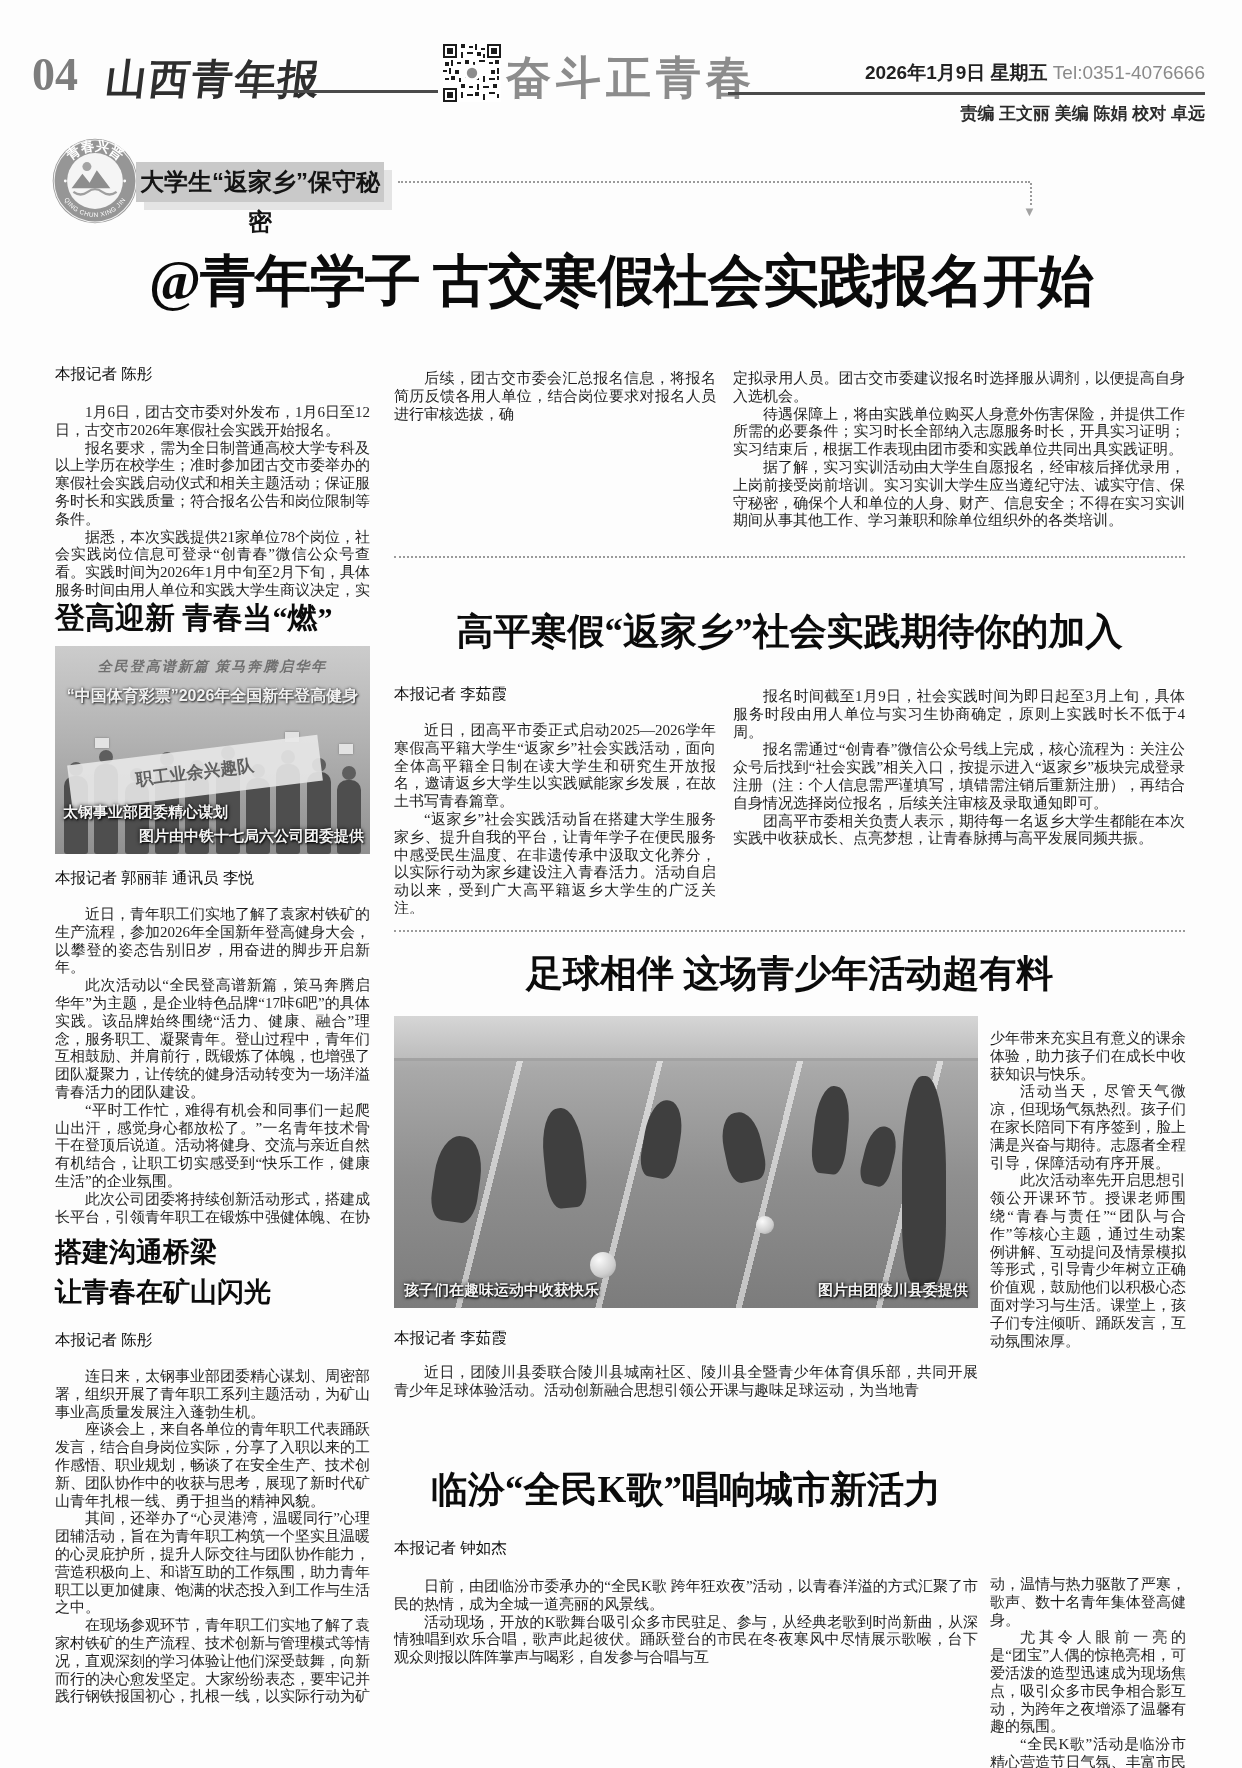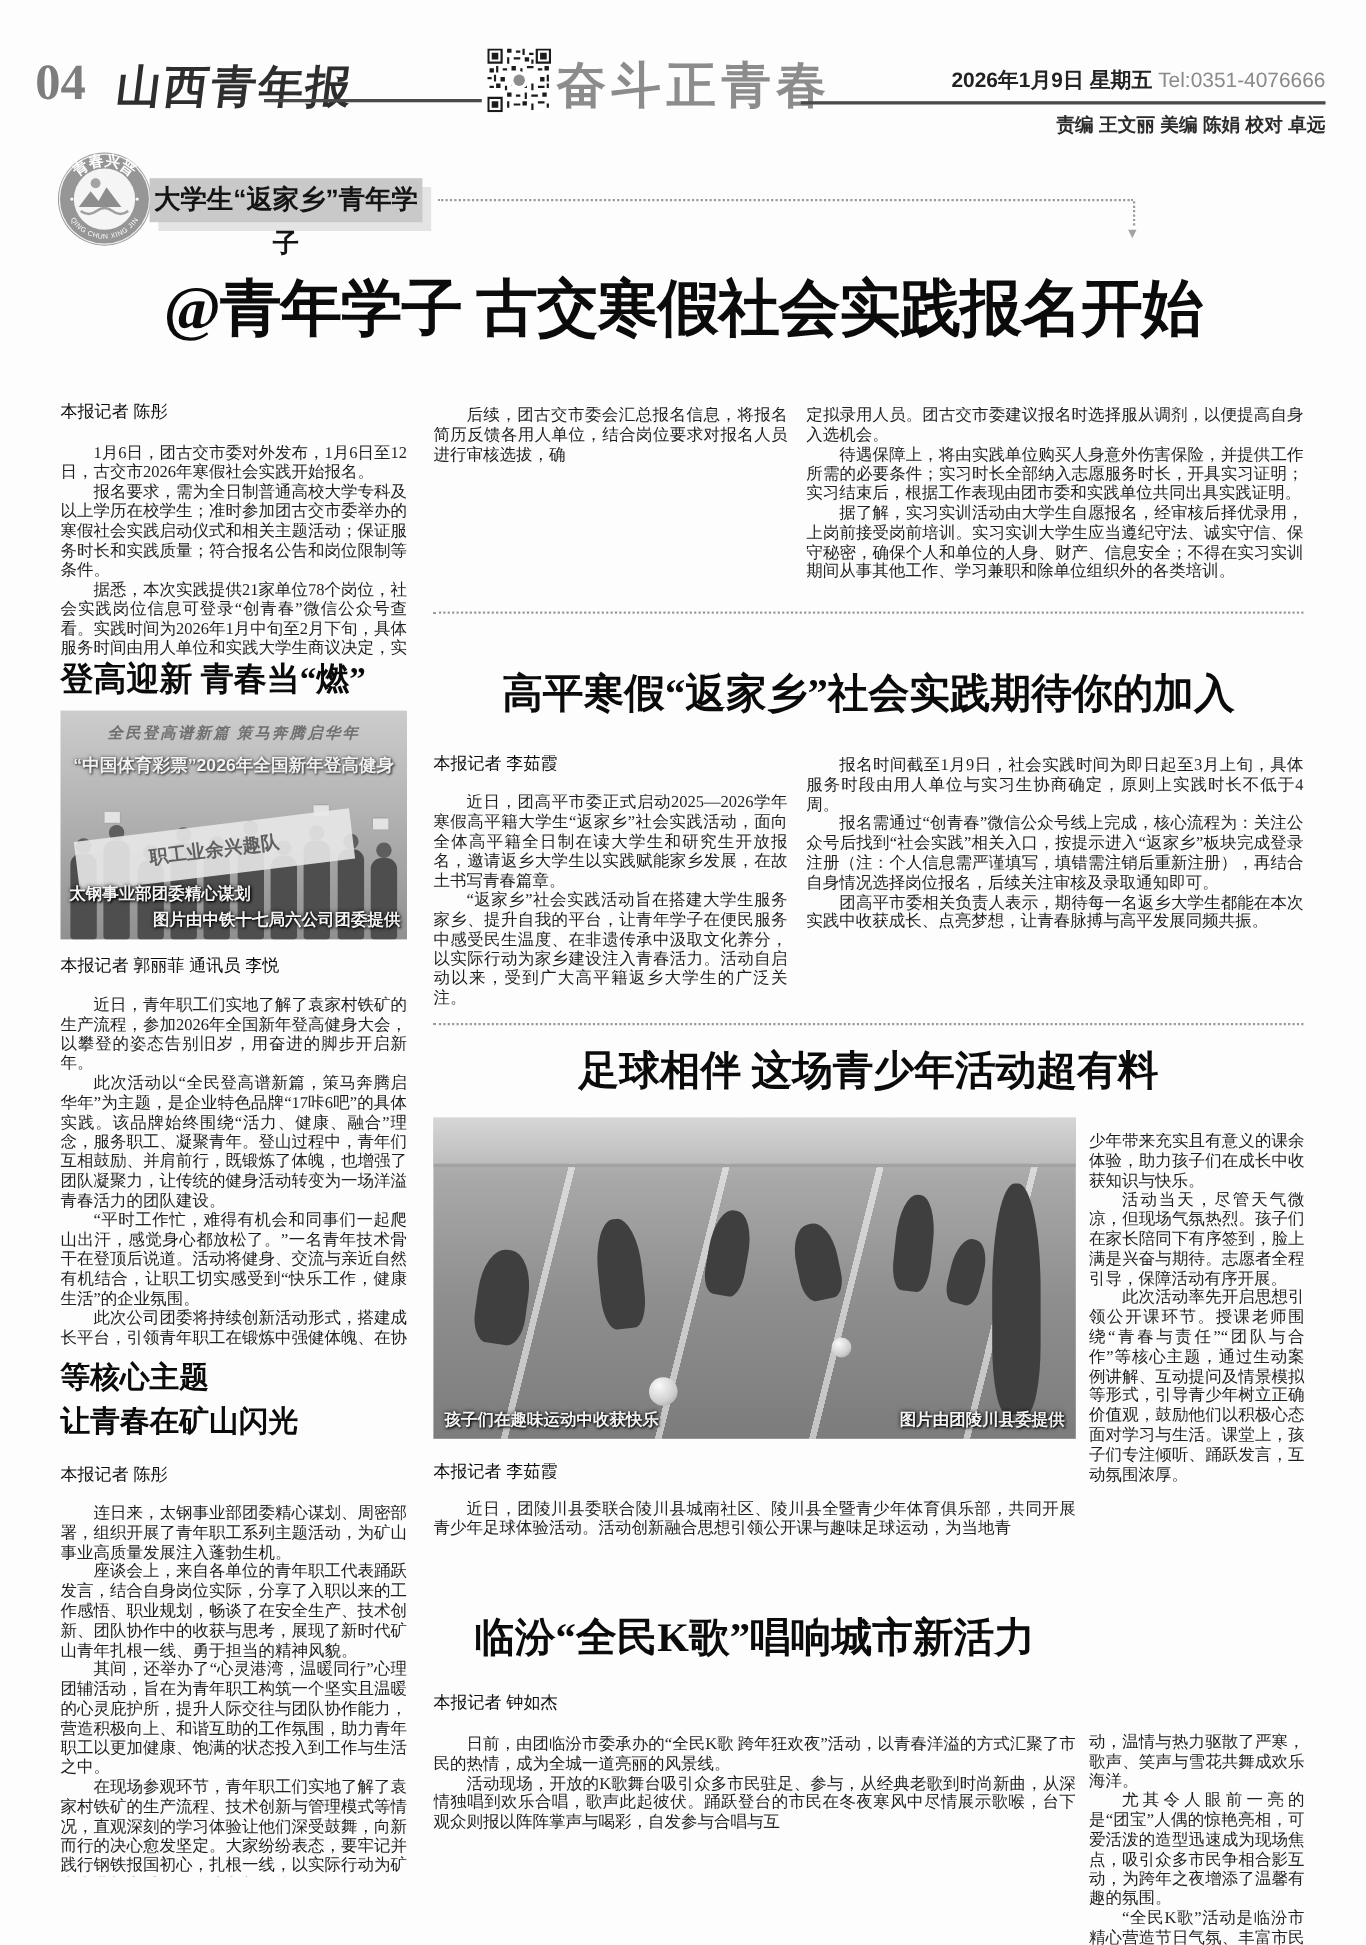--- a/index.html
+++ b/index.html
@@ -112,21 +112,21 @@
     <text font-size="7" fill="#ffffff" letter-spacing="0.6" font-family="'Liberation Sans',sans-serif">
       <textPath href="#arcB" startOffset="50%" text-anchor="middle">QING CHUN XING JIN</textPath>
     </text>
     <circle cx="41" cy="34" r="5" fill="#a3a3a3"></circle>
     <path d="M24 58 L36 42 L44 52 L52 38 L67 58 Z" fill="#8d8d8d"></path>
     <path d="M26 62 q8 6 16 0 q8 -6 16 0 q8 6 16 0" stroke="#9f9f9f" fill="none" stroke-width="2.5"></path>
     <circle cx="17" cy="50" r="1.6" fill="#ffffff"></circle>
     <circle cx="83" cy="50" r="1.6" fill="#ffffff"></circle>
   </svg>
 </div>
-<div class="abs sec-label" style="left:136px;top:162px;width:248px;height:40px">大学生“返家乡”青年学子</div>
+<div class="abs sec-label" style="left:136px;top:162px;width:248px;height:40px">大学生“返家乡”保守秘密</div>
 <div class="abs dot-h" style="left:398px;top:181px;width:632px"></div>
 <div class="abs dot-v" style="left:1030px;top:183px;height:22px"></div>
 <div class="abs arrow-down" style="left:1023px;top:204px">▼</div>
 
 <div class="abs hl hl-main center" style="left:40px;top:250px;width:1162px">@青年学子 古交寒假社会实践报名开始</div>
 <div class="abs byline" style="left:55px;top:364px">本报记者 陈彤</div>
 <div class="abs bt" style="left:55px;top:404px;width:315px;height:194px">
     <p>1月6日，团古交市委对外发布，1月6日至12日，古交市2026年寒假社会实践开始报名。</p>
     <p>报名要求，需为全日制普通高校大学专科及以上学历在校学生；准时参加团古交市委举办的寒假社会实践启动仪式和相关主题活动；保证服务时长和实践质量；符合报名公告和岗位限制等条件。</p>
     <p>据悉，本次实践提供21家单位78个岗位，社会实践岗位信息可登录“创青春”微信公众号查看。实践时间为2026年1月中旬至2月下旬，具体服务时间由用人单位和实践大学生商议决定，实践时长不得少于20个工作日。</p>
@@ -166,21 +166,21 @@
 </div>
 
 <div class="abs byline" style="left:55px;top:868px">本报记者 郭丽菲 通讯员 李悦</div>
 <div class="abs bt" style="left:55px;top:906px;width:315px;height:318px">
     <p>近日，青年职工们实地了解了袁家村铁矿的生产流程，参加2026年全国新年登高健身大会，以攀登的姿态告别旧岁，用奋进的脚步开启新年。</p>
     <p>此次活动以“全民登高谱新篇，策马奔腾启华年”为主题，是企业特色品牌“17咔6吧”的具体实践。该品牌始终围绕“活力、健康、融合”理念，服务职工、凝聚青年。登山过程中，青年们互相鼓励、并肩前行，既锻炼了体魄，也增强了团队凝聚力，让传统的健身活动转变为一场洋溢青春活力的团队建设。</p>
     <p>“平时工作忙，难得有机会和同事们一起爬山出汗，感觉身心都放松了。”一名青年技术骨干在登顶后说道。活动将健身、交流与亲近自然有机结合，让职工切实感受到“快乐工作，健康生活”的企业氛围。</p>
     <p>此次公司团委将持续创新活动形式，搭建成长平台，引领青年职工在锻炼中强健体魄、在协作中增进团结，为企业发展与国家建设贡献青春力量。</p>
   </div>
 
-<div class="abs hl hl-sub" style="left:55px;top:1236px;width:315px">等核心主题</div>
+<div class="abs hl hl-sub" style="left:55px;top:1236px;width:315px">搭建沟通桥梁</div>
 <div class="abs hl hl-sub" style="left:55px;top:1276px;width:315px">让青春在矿山闪光</div>
 <div class="abs byline" style="left:55px;top:1330px">本报记者 陈彤</div>
 <div class="abs bt" style="left:55px;top:1368px;width:315px;height:338px">
     <p>连日来，太钢事业部团委精心谋划、周密部署，组织开展了青年职工系列主题活动，为矿山事业高质量发展注入蓬勃生机。</p>
     <p>座谈会上，来自各单位的青年职工代表踊跃发言，结合自身岗位实际，分享了入职以来的工作感悟、职业规划，畅谈了在安全生产、技术创新、团队协作中的收获与思考，展现了新时代矿山青年扎根一线、勇于担当的精神风貌。</p>
     <p>其间，还举办了“心灵港湾，温暖同行”心理团辅活动，旨在为青年职工构筑一个坚实且温暖的心灵庇护所，提升人际交往与团队协作能力，营造积极向上、和谐互助的工作氛围，助力青年职工以更加健康、饱满的状态投入到工作与生活之中。</p>
     <p>在现场参观环节，青年职工们实地了解了袁家村铁矿的生产流程、技术创新与管理模式等情况，直观深刻的学习体验让他们深受鼓舞，向新而行的决心愈发坚定。大家纷纷表态，要牢记并践行钢铁报国初心，扎根一线，以实际行动为矿山事业部高质量发展注入新动能。</p>
   </div>
 
 <div class="abs dot-h" style="left:394px;top:556px;width:791px"></div>
@@ -226,16 +226,16 @@
     <p>此次活动率先开启思想引领公开课环节。授课老师围绕“青春与责任”“团队与合作”等核心主题，通过生动案例讲解、互动提问及情景模拟等形式，引导青少年树立正确价值观，鼓励他们以积极心态面对学习与生活。课堂上，孩子们专注倾听、踊跃发言，互动氛围浓厚。</p>
   </div>
 
 <div class="abs hl hl-mid center" style="left:394px;top:1468px;width:584px">临汾“全民K歌”唱响城市新活力</div>
 <div class="abs byline" style="left:394px;top:1538px">本报记者 钟如杰</div>
 <div class="abs bt" style="left:394px;top:1578px;width:584px;height:190px">
     <p>日前，由团临汾市委承办的“全民K歌 跨年狂欢夜”活动，以青春洋溢的方式汇聚了市民的热情，成为全城一道亮丽的风景线。</p>
     <p>活动现场，开放的K歌舞台吸引众多市民驻足、参与，从经典老歌到时尚新曲，从深情独唱到欢乐合唱，歌声此起彼伏。踊跃登台的市民在冬夜寒风中尽情展示歌喉，台下观众则报以阵阵掌声与喝彩，自发参与合唱与互</p>
   </div>
 <div class="abs bt noind" style="left:990px;top:1576px;width:196px;height:192px">
-    <p>动，温情与热力驱散了严寒，歌声、笑声与雪花共舞成欢乐海洋。</p>
+    <p>动，温情与热力驱散了严寒，歌声、数十名青年集体登高健身。</p>
     <p>尤其令人眼前一亮的是“团宝”人偶的惊艳亮相，可爱活泼的造型迅速成为现场焦点，吸引众多市民争相合影互动，为跨年之夜增添了温馨有趣的氛围。</p>
     <p>“全民K歌”活动是临汾市精心营造节日气氛、丰富市民文化生活的一个生动缩影。跨年期间，临汾市通过一系列丰富多彩、参与性强的文体娱乐活动，充分展现了城市活力，凝聚了市民情感。</p>
   </div>
 
 </body></html>

